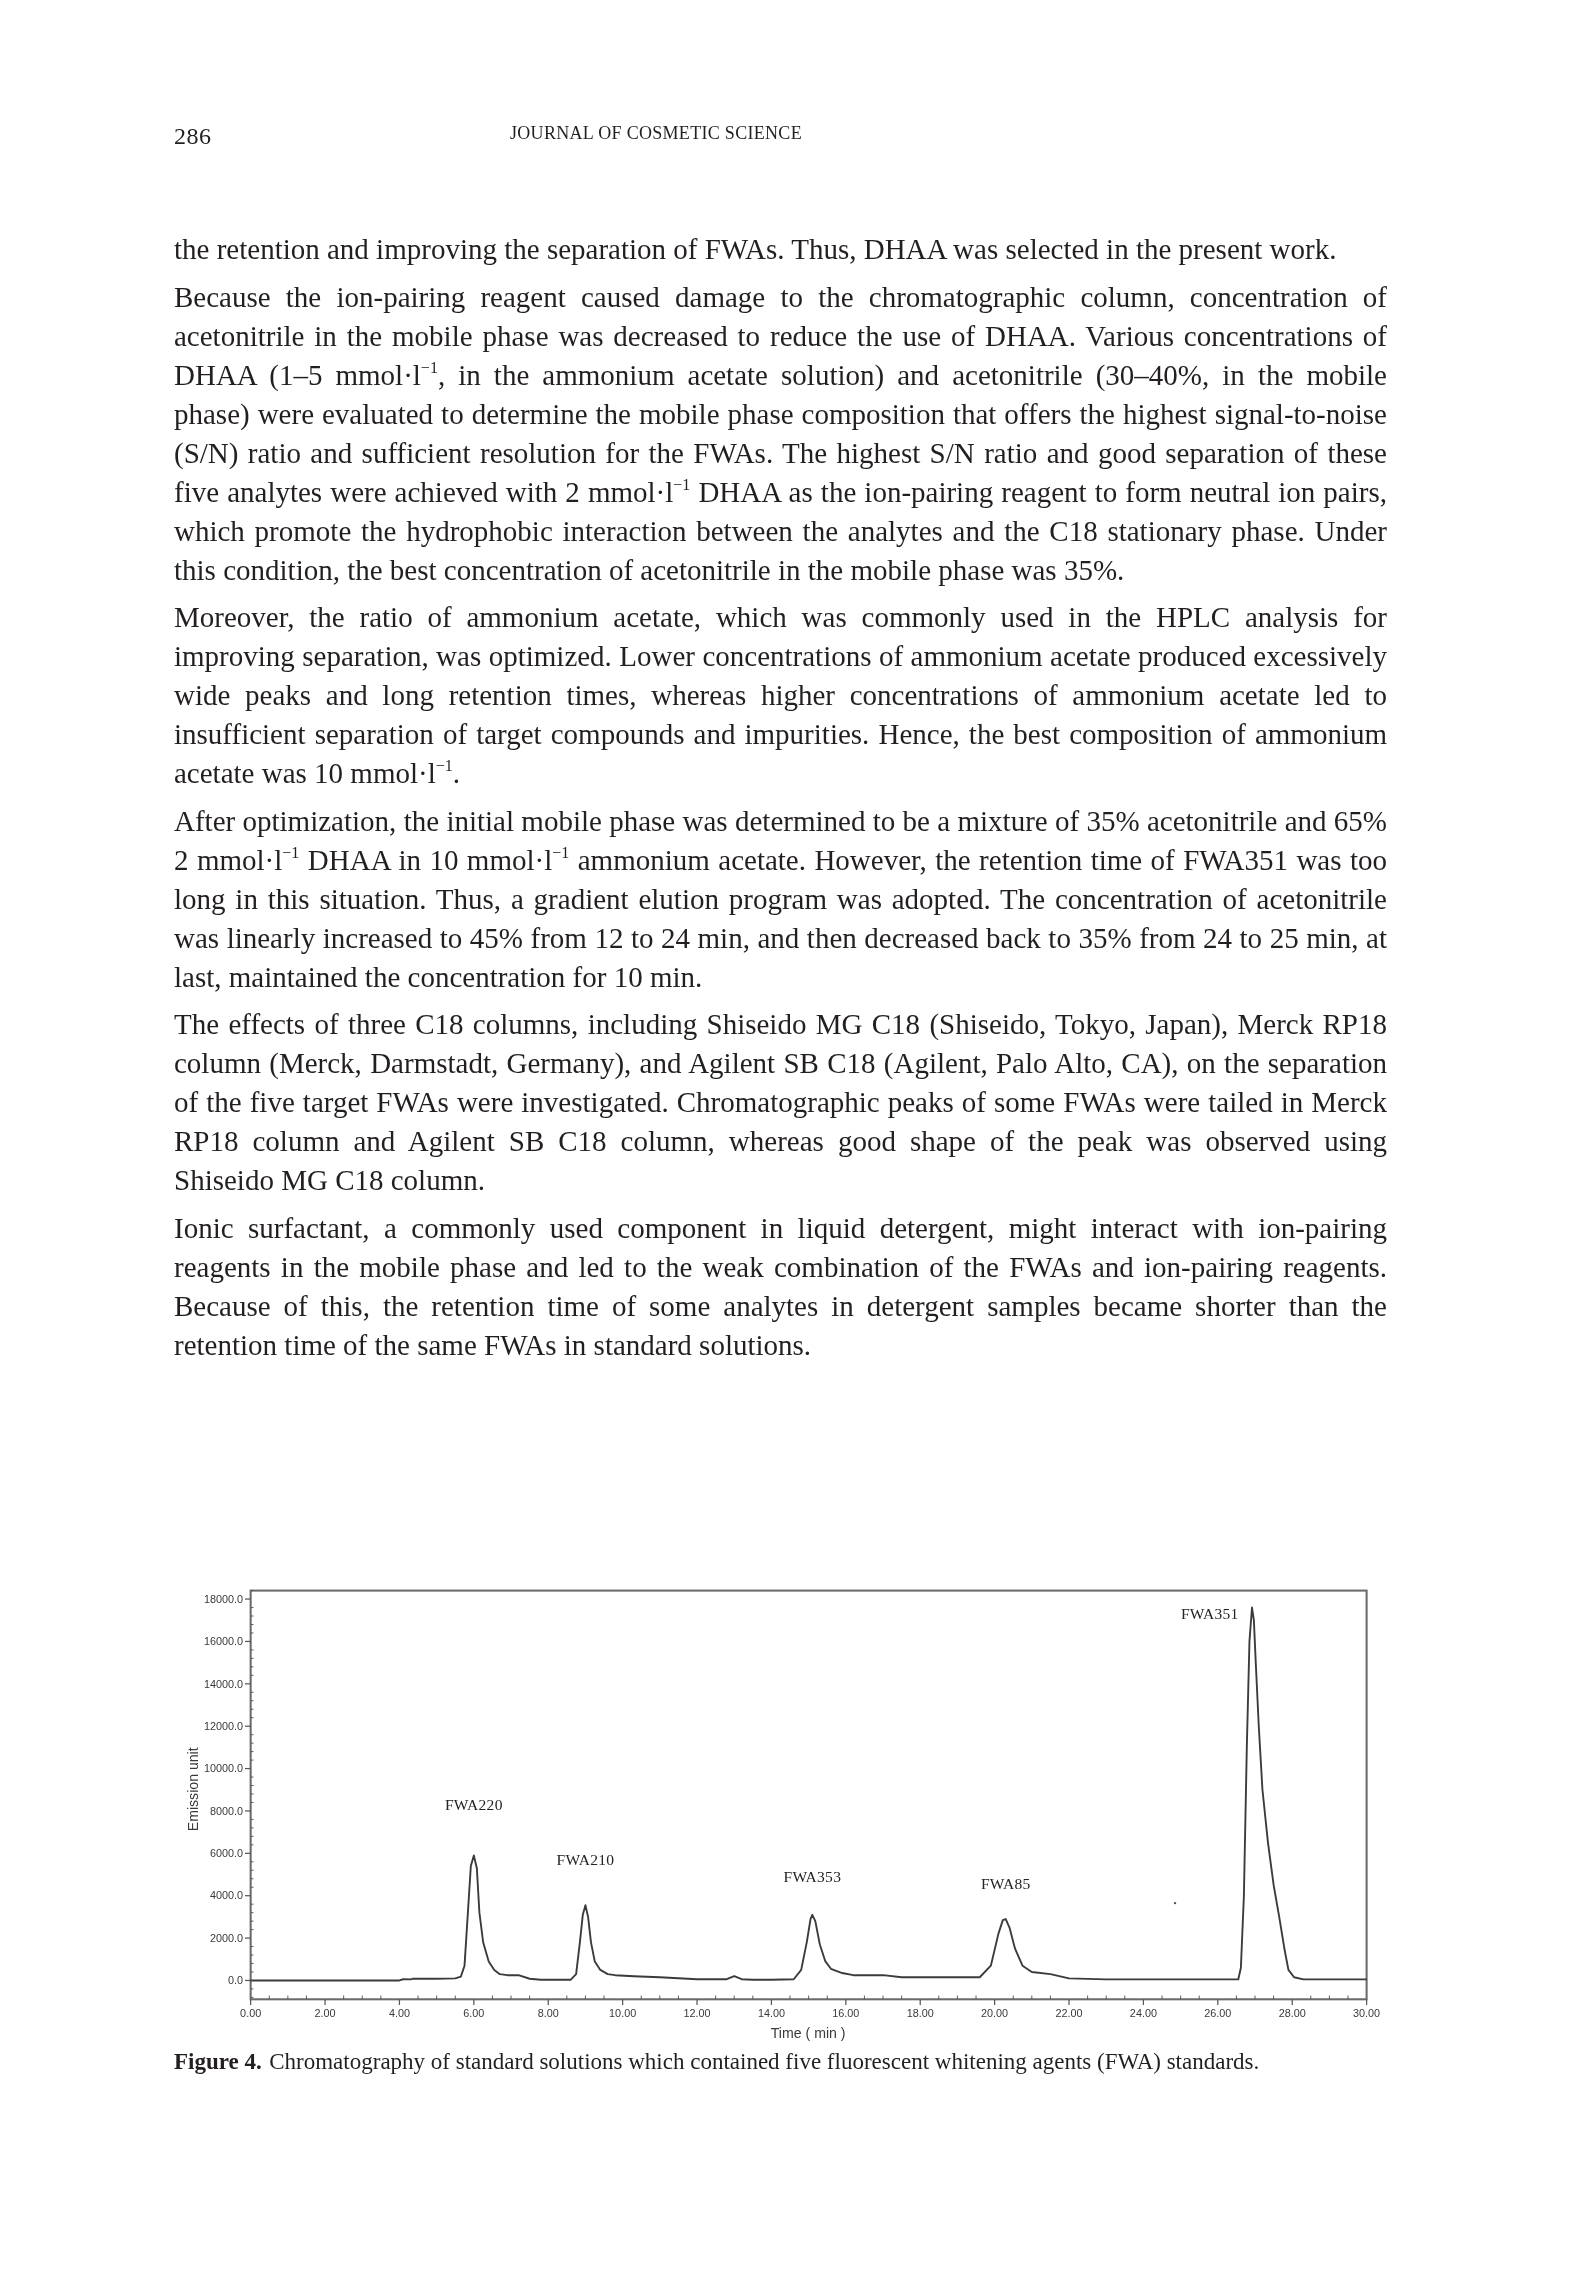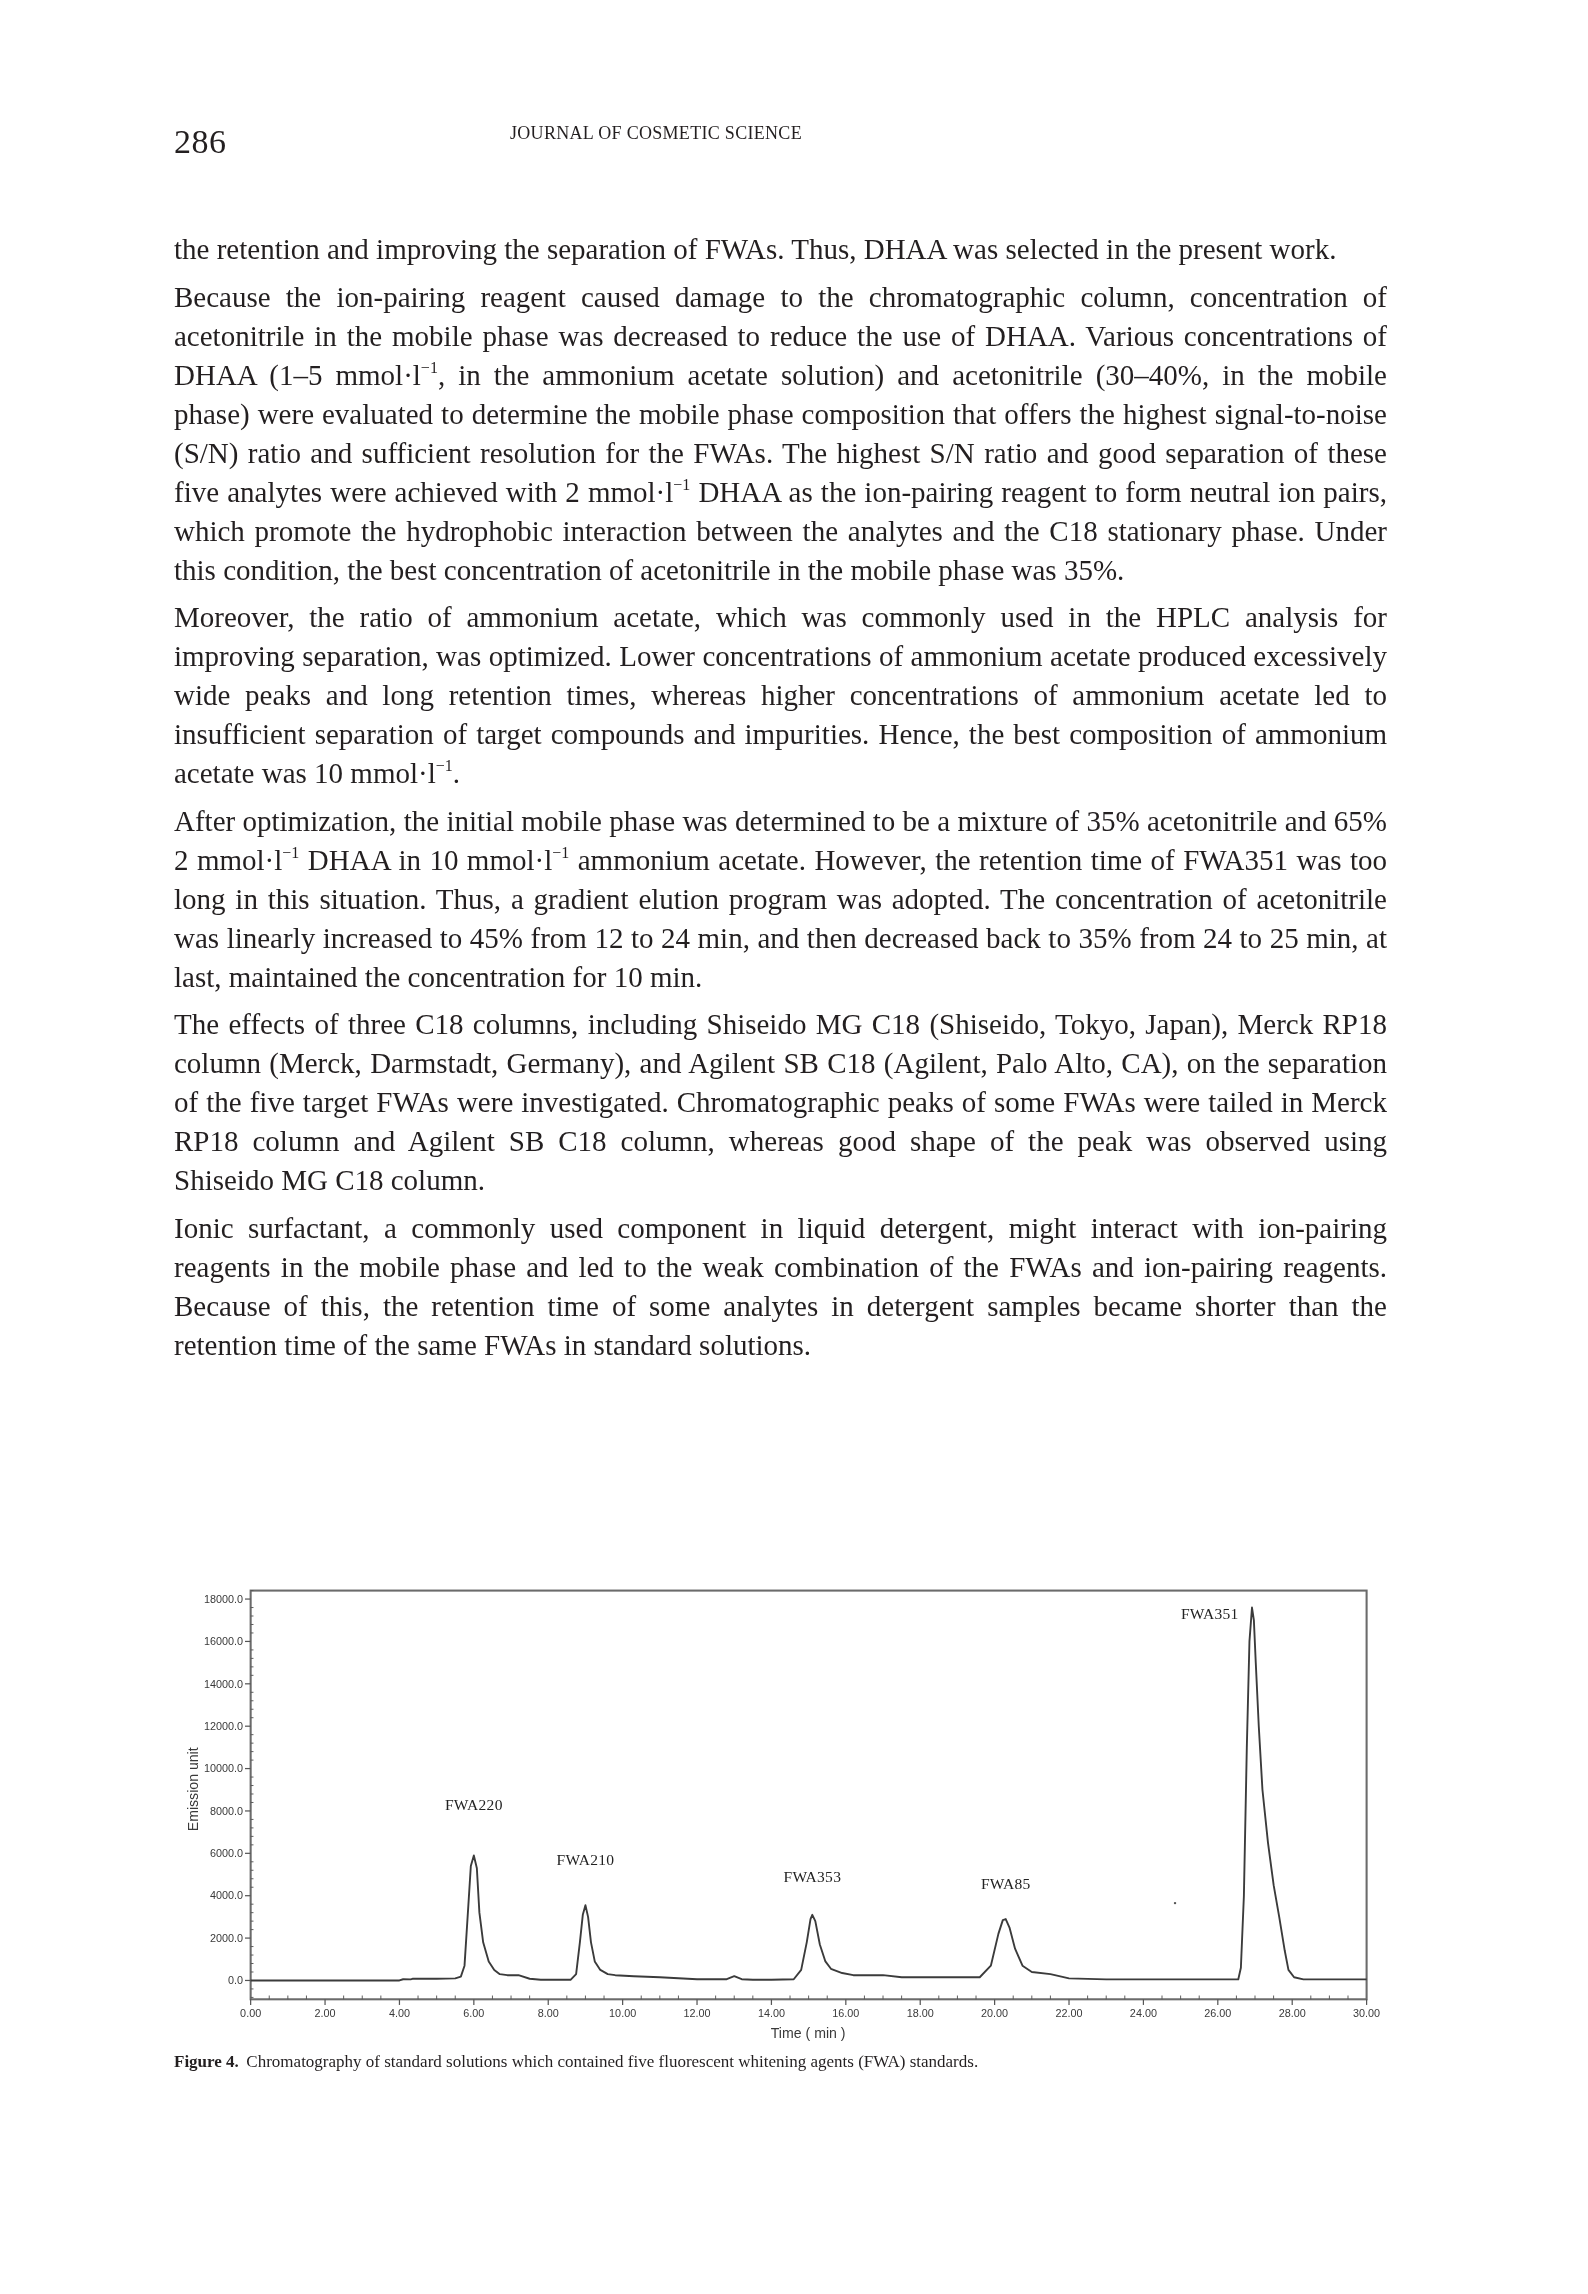--- a/index.html
+++ b/index.html
@@ -1,37 +1,37 @@
 <!DOCTYPE html>
 <html style="font-size:15px"><head>
 <meta charset="utf-8">
 <style>
   html, body { margin: 0; padding: 0; background: #ffffff; }
   body {
     width: 1589px; height: 2295px; position: relative; overflow: hidden;
     font-family: "Liberation Serif", "DejaVu Serif", serif; color: #231f20;
   }
   .running-head { position: absolute; top: 123px; left: 174px; width: 1213px; height: 38px; }
-  .page-number { position: absolute; left: 0; top: 0; font-size: 34px; letter-spacing: 0.5px; }
+  .page-number { position: absolute; left: 0; top: 0; font-size: 24px; letter-spacing: 0.5px; }
   .journal-title { position: absolute; left: 336px; top: 0; font-size: 18px; letter-spacing: 0.3px; }
 
   .body-text { position: absolute; left: 174px; top: 230px; width: 1213px; }
   .body-text p {
     margin: 0 0 8.5px 0; font-size: 29px; line-height: 39px;
     text-align: justify; hyphens: manual; font-family: Liberation Serif, serif;
   }
   .body-text sup { font-size: 16px; line-height: 0; vertical-align: 12.2px; }
 
   .figure { position: absolute; left: 0; top: 0; width: 1589px; height: 2295px; pointer-events: none; }
   .figure svg { position: absolute; left: 0; top: 0; pointer-events: auto; }
   .tick-label { font-family: "Liberation Sans", "DejaVu Sans", sans-serif; font-size: 11.5px; fill: #3a3a3a; }
   .axis-title { font-family: "Liberation Sans", "DejaVu Sans", sans-serif; font-size: 15px; fill: #3a3a3a; }
   .peak-label { font-family: "Liberation Serif", "DejaVu Serif", serif; font-size: 16.5px; fill: #222; letter-spacing: 0.3px; }
 
-  .caption { position: absolute; left: 174px; top: 2047px; width: 1213px; font-size: 17px; line-height: 30px; text-align: justify; }
+  .caption { position: absolute; left: 174px; top: 2047px; width: 1213px; font-size: 23px; line-height: 30px; text-align: justify; }
   .caption .fig-label { font-weight: bold; margin-right: 7.5px; }
 </style>
 </head>
 <body>
 
 <div class="running-head">
   <span class="page-number">286</span>
   <span class="journal-title">JOURNAL OF COSMETIC SCIENCE</span>
 </div>
 

